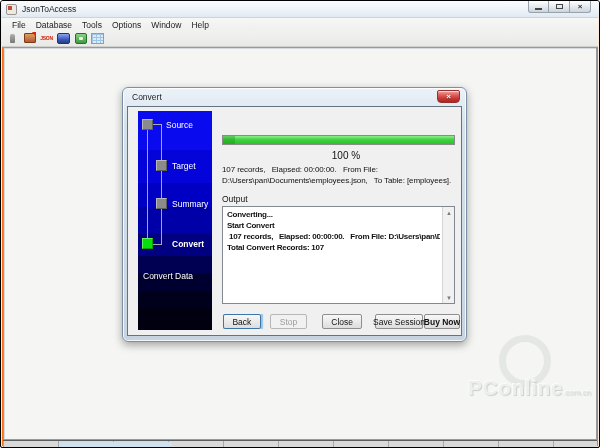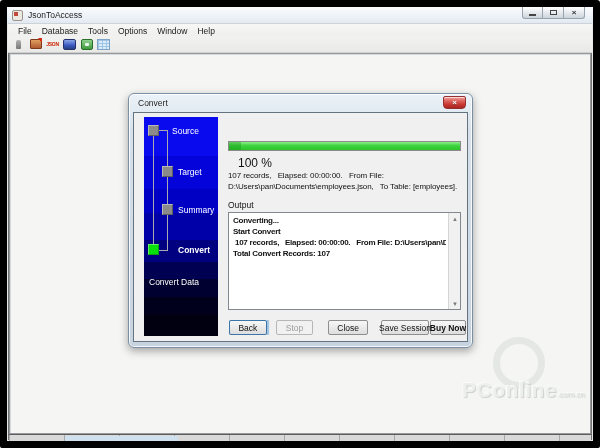--- a/index.html
+++ b/index.html
@@ -1,19 +1,19 @@
 <!DOCTYPE html>
 <html><head>
 <meta charset="utf-8">
 <style>
   * { margin:0; padding:0; box-sizing:border-box; }
   html,body { width:600px; height:448px; font-family:"Liberation Sans","DejaVu Sans",sans-serif; background:#fff; }
 
   .window { position:relative; width:600px; height:448px;
-    background:#737373; border:7px solid #000000; border-radius:3px 3px 2px 2px;
+    background:#f97316; border:1px solid #000000; border-radius:3px 3px 2px 2px;
     box-shadow: inset 0 0 0 1px rgba(255,255,255,.85); overflow:hidden; }
 
   
   .titlebar { position:absolute; left:0; top:0; right:0; height:16px;
     background:linear-gradient(180deg,#fafcfe 0%,#eef3f8 55%,#e2e9f1 100%);
     display:flex; align-items:center; padding-left:5px; }
   .app-icon { width:11px; height:11px; margin-right:5px; position:relative;
     background:#ece8e2; border:1px solid #9a948c; border-radius:2px; }
   .app-icon::after { content:""; position:absolute; left:1px; top:1px; width:4px; height:4px; background:#c24a3a; }
   .title-text { font-size:8.5px; color:#1c1c1c; }
@@ -54,21 +54,21 @@
   .client { position:absolute; left:2px; right:2px; top:46px; bottom:7px;
     background:#f5f6f4; border:1px solid #969a9e; box-shadow:inset 1px 1px 0 #d6d9db; }
 
   
   .strip { position:absolute; left:2px; right:2px; bottom:0; height:7px;
     background:repeating-linear-gradient(90deg,#a8a8a8 0 1px,#d9d9d9 1px 55px);
     border-top:1px solid #5d5d5d; }
   .strip-cell-active { position:absolute; left:56px; top:1px; width:113px; height:6px; background:#cfe0ef; }
 
   
-  .watermark { position:absolute; right:5px; bottom:28px; text-align:left; pointer-events:none; }
+  .watermark { position:absolute; right:5px; bottom:36px; text-align:left; pointer-events:none; }
   .wm-ring { position:absolute; right:40px; bottom:16px; width:52px; height:52px;
     border:7px solid rgba(223,226,223,.75); border-radius:50%; }
   .wm-brand { position:relative; font-size:21px; font-weight:bold; color:#edefec;
     text-shadow:1px 1px 1px #ccd0cc, -1px -1px 0 #fafcfa; letter-spacing:0.5px; line-height:20px; }
   .wm-suffix { font-size:8px; font-weight:normal; color:#dee1de; letter-spacing:0; }
   .wm-caption { position:relative; font-size:14px; font-weight:bold; letter-spacing:4px; color:#edefec;
     text-shadow:1px 1px 1px #ccd0cc, -1px -1px 0 #fafcfa; opacity:.9; }
 
   
   .dialog { position:absolute; left:118px; top:39px; width:345px; height:255px;
@@ -98,21 +98,21 @@
   .wz-label { position:absolute; font-size:8.5px; color:#ffffff; white-space:nowrap; }
   .wz-label.active { font-weight:bold; }
   .wz-caption { position:absolute; left:5px; top:160px; font-size:8.5px; color:#ffffff; }
 
   
   .panel { position:absolute; left:88px; top:0; right:1px; bottom:0; overflow:hidden; }
   .pbar { position:absolute; left:6px; right:5px; top:28px; height:10px;
     border:1px solid #8a8a8a; background:#fdfdfd; }
   .pbar-fill { height:100%; background:linear-gradient(180deg,#8fee8f 0%,#3ed43e 45%,#2bc22b 100%);
     box-shadow:inset 14px 0 0 -2px rgba(20,140,20,.35); }
-  .pct { position:absolute; left:16px; right:0; top:43px; font-size:12px; color:#111; }
+  .pct { position:absolute; left:16px; right:0; top:43px; text-align:center; font-size:10px; color:#111; }
   .status { position:absolute; left:6px; right:2px; top:57px; font-size:8px; letter-spacing:-0.1px;
     line-height:11px; color:#111; white-space:pre; }
   .out-label { position:absolute; left:6px; top:87px; font-size:8.5px; color:#111; }
   .out-box { position:absolute; left:6px; right:5px; top:99px; height:98px;
     background:#fff; border:1px solid #828790; overflow:hidden; }
   .out-text { position:absolute; left:4px; right:14px; top:2px; bottom:2px;
     font-size:8px; letter-spacing:-0.25px; line-height:11px; color:#111; white-space:pre; overflow:hidden;font-weight:bold; }
   .out-scroll { position:absolute; right:0; top:0; bottom:0; width:12px;
     background:#f1f1f1; border-left:1px solid #d5d5d5; }
   .scroll-arrow { position:absolute; left:0; width:12px; height:11px; display:flex;

